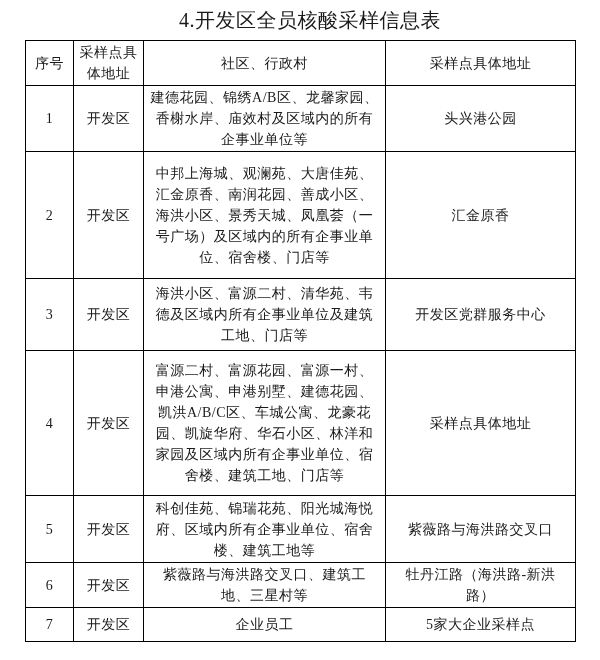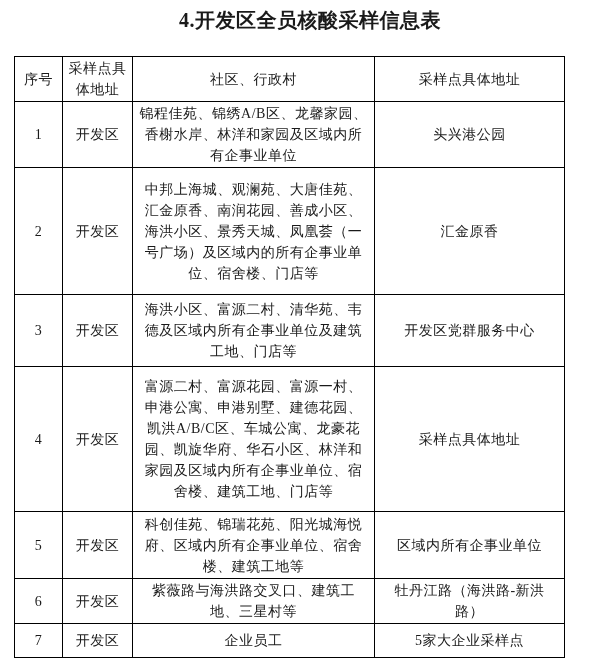--- a/index.html
+++ b/index.html
@@ -9,32 +9,32 @@
   }
   body {
     width: 600px;
     height: 660px;
     font-family: "Liberation Serif", "DejaVu Serif", serif;
     color: #1a1a1a;
     overflow: hidden;
   }
   .doc-title {
     text-align: center;
-    font-weight: bold;
+    font-weight: normal;
     font-size: 20px;
     line-height: 24px;
     padding-top: 8px;
-    margin-bottom: 24px;
+    margin-bottom: 8px;
     letter-spacing: 0.5px;
     padding-left: 20px;
   }
   table.sampling-table {
     border-collapse: collapse;
     table-layout: fixed;
-    margin-left: 14px;
+    margin-left: 25px;
     width: 550px;
   }
   .sampling-table th,
   .sampling-table td {
     border: 1px solid #000000;
     font-size: 14px;
     line-height: 21px;
     font-weight: normal;
     text-align: center;
     vertical-align: middle;
@@ -71,21 +71,21 @@
   <tbody>
     <tr class="h-hdr">
       <th>序号</th>
       <th>采样点具体地址</th>
       <th>社区、行政村</th>
       <th>采样点具体地址</th>
     </tr>
     <tr class="h-r0">
       <td>1</td>
       <td>开发区</td>
-      <td>锦程佳苑、锦绣A/B区、龙馨家园、香榭水岸、林洋和家园及区域内所有企事业单位</td>
+      <td>建德花园、锦绣A/B区、龙馨家园、香榭水岸、庙效村及区域内的所有企事业单位等</td>
       <td>头兴港公园</td>
     </tr>
     <tr class="h-r1">
       <td>2</td>
       <td>开发区</td>
       <td>中邦上海城、观澜苑、大唐佳苑、汇金原香、南润花园、善成小区、海洪小区、景秀天城、凤凰荟（一号广场）及区域内的所有企事业单位、宿舍楼、门店等</td>
       <td>汇金原香</td>
     </tr>
     <tr class="h-r2">
       <td>3</td>
@@ -96,21 +96,21 @@
     <tr class="h-r3">
       <td>4</td>
       <td>开发区</td>
       <td>富源二村、富源花园、富源一村、申港公寓、申港别墅、建德花园、凯洪A/B/C区、车城公寓、龙豪花园、凯旋华府、华石小区、林洋和家园及区域内所有企事业单位、宿舍楼、建筑工地、门店等</td>
       <td>采样点具体地址</td>
     </tr>
     <tr class="h-r4">
       <td>5</td>
       <td>开发区</td>
       <td>科创佳苑、锦瑞花苑、阳光城海悦府、区域内所有企事业单位、宿舍楼、建筑工地等</td>
-      <td>区域内所有企事业单位</td>
+      <td>紫薇路与海洪路交叉口</td>
     </tr>
     <tr class="h-r5">
       <td>6</td>
       <td>开发区</td>
       <td>紫薇路与海洪路交叉口、建筑工地、三星村等</td>
       <td>牡丹江路（海洪路-新洪路）</td>
     </tr>
     <tr class="h-r6">
       <td>7</td>
       <td>开发区</td>

